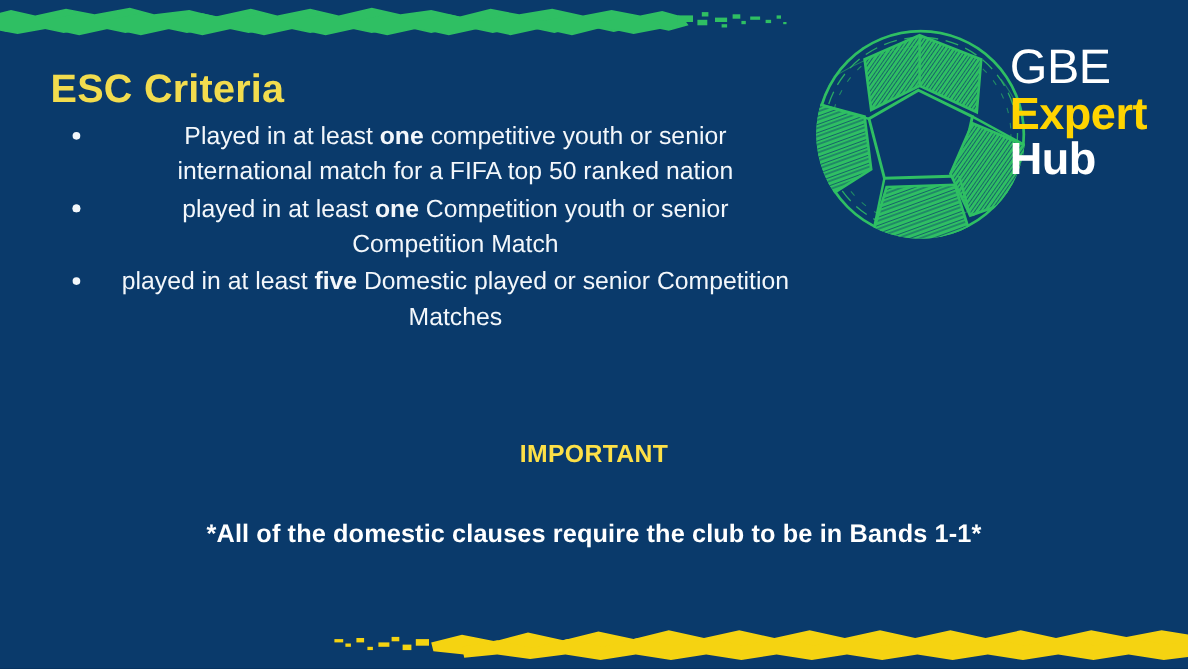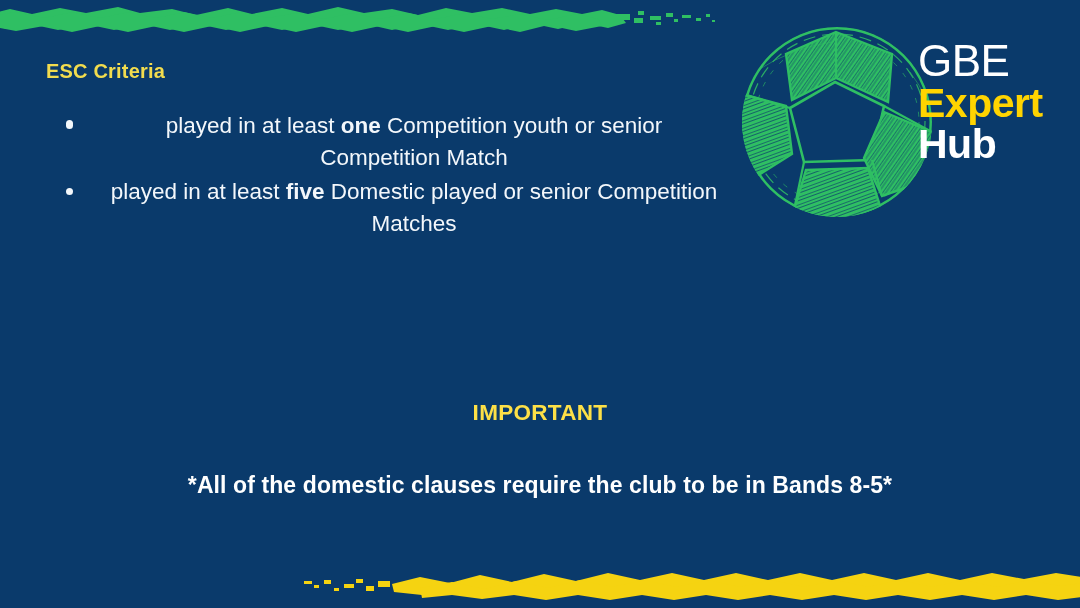--- a/index.html
+++ b/index.html
@@ -78,21 +78,21 @@
     font-size: 41px;
     color: #ffffff;
     margin-top: 2px;
   }
 
   
   #page-title {
     position: absolute;
     left: 46px;
     top: 60px;
-    font-size: 20px;
+    font-size: 36px;
     font-weight: 700;
     color: #f2dc4e;
     letter-spacing: 0.2px;
   }
 
   
   #criteria-list {
     position: absolute;
     left: 46px;
     top: 108px;
@@ -257,27 +257,31 @@
       <span class="logo-line" id="logo-expert">Expert</span>
       <span class="logo-line" id="logo-hub">Hub</span>
     </div>
   </div>
 
   <div id="page-title">ESC Criteria</div>
 
   <ul id="criteria-list">
     <li class="criteria-item">
       <span class="criteria-bullet"></span>
+      <span class="criteria-text"><span>Played in at least </span><b>one</b><span> competitive youth or senior international match for a FIFA top 50 ranked nation</span></span>
+    </li>
+    <li class="criteria-item">
+      <span class="criteria-bullet"></span>
     </li>
     <li class="criteria-item">
       <span class="criteria-bullet"></span>
       <span class="criteria-text"><span>played in at least </span><b>one</b><span> Competition youth or senior Competition Match</span></span>
     </li>
     <li class="criteria-item">
       <span class="criteria-bullet"></span>
       <span class="criteria-text"><span>played in at least </span><b>five</b><span> Domestic played or senior Competition Matches</span></span>
     </li>
   </ul>
 
   <div id="important-heading">IMPORTANT</div>
-  <div id="important-note">*All of the domestic clauses require the club to be in Bands 8-5*</div>
+  <div id="important-note">*All of the domestic clauses require the club to be in Bands 1-1*</div>
 
 </div>
 
 </body></html>

